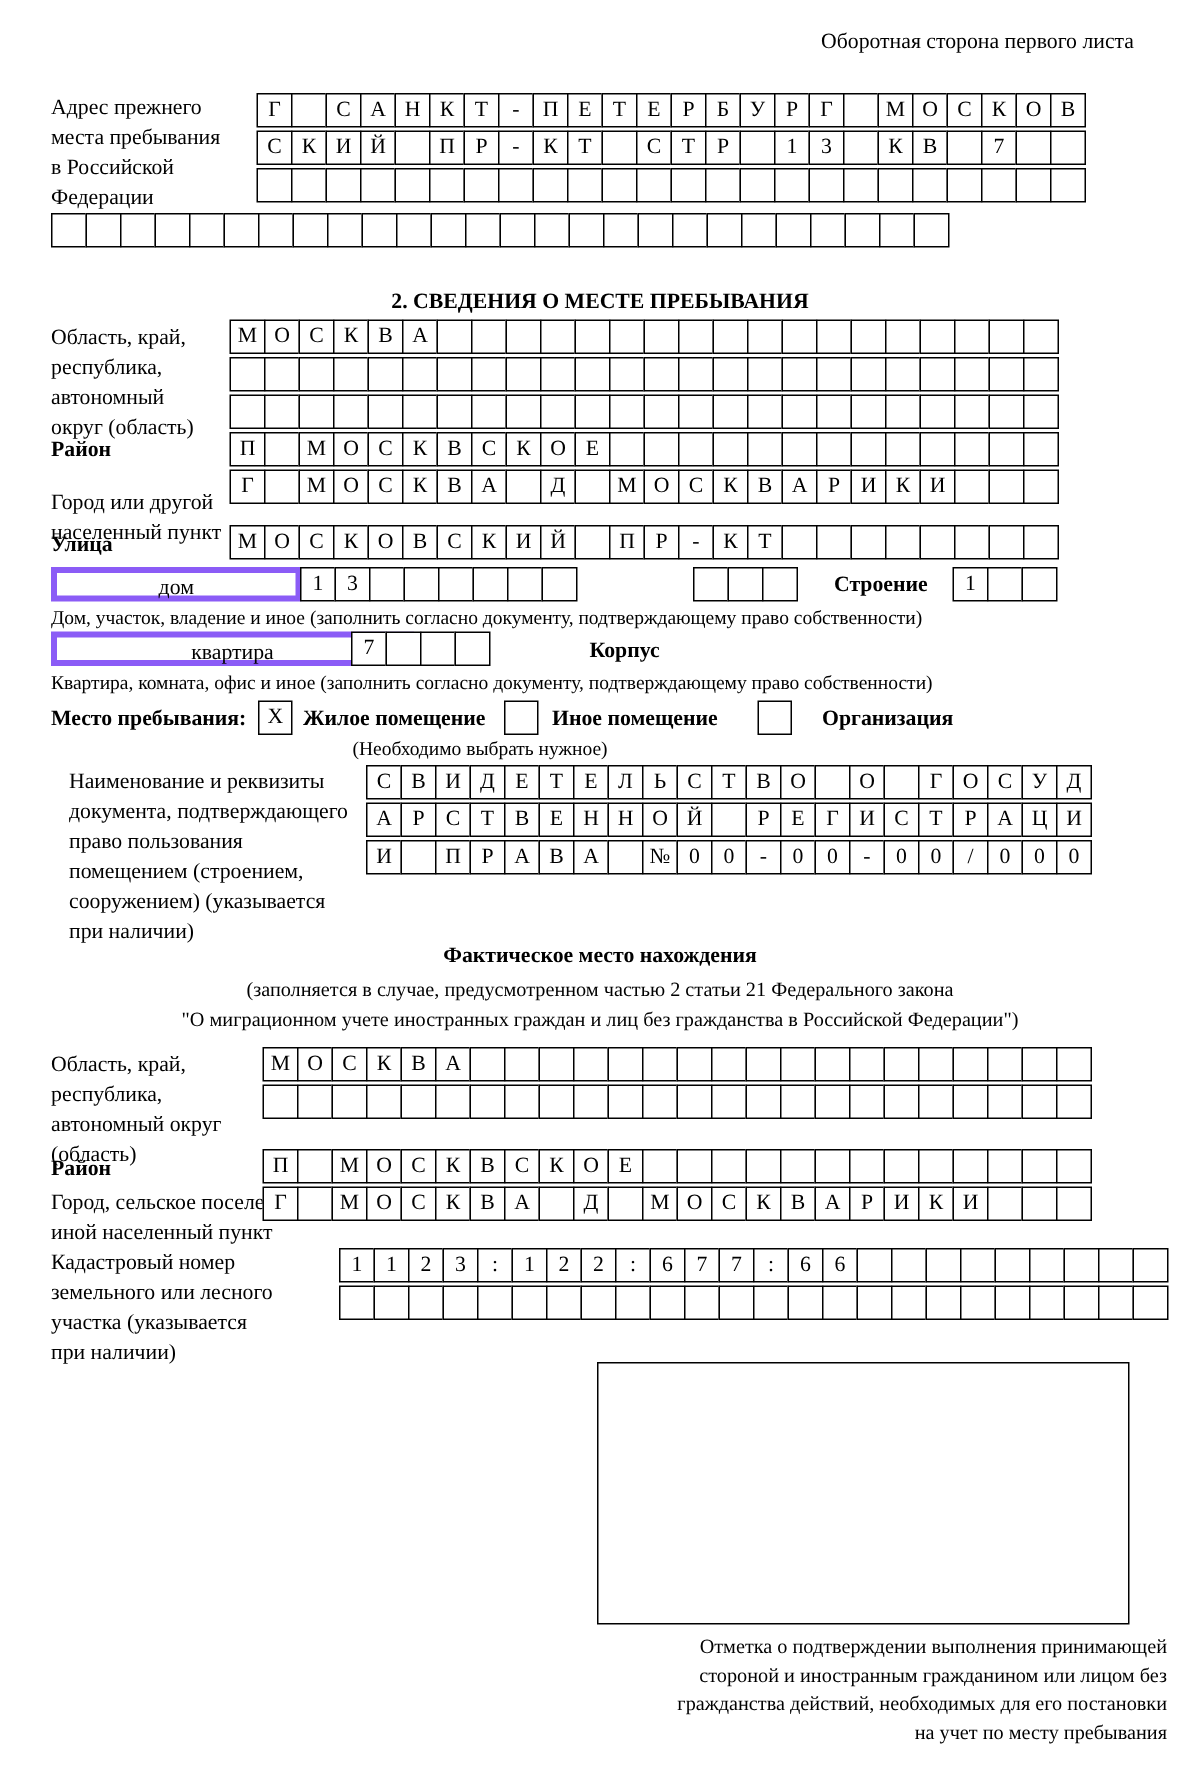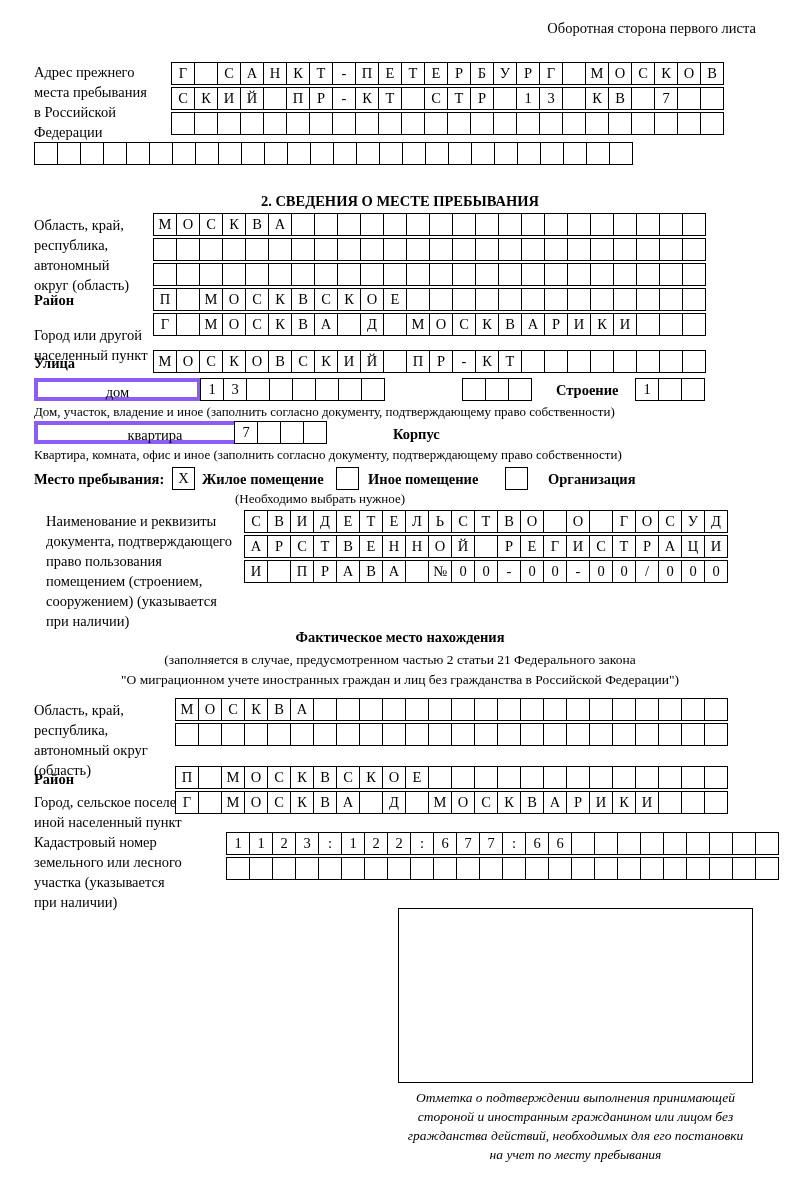--- a/index.html
+++ b/index.html
@@ -86,22 +86,21 @@
   }
   .bigbox {
     position: absolute;
     border: 1px solid #000;
     box-sizing: border-box;
   }
   .footer-note {
     position: absolute;
     font-size: 13.5px;
     line-height: 19px;
-    text-align: center;
-    font-style: italic;
+    text-align: right;
   }
   .sect-title {
     position: absolute;
     width: 100%;
     text-align: center;
     font-weight: bold;
     font-size: 14.5px;
   }
 </style>
 </head>

